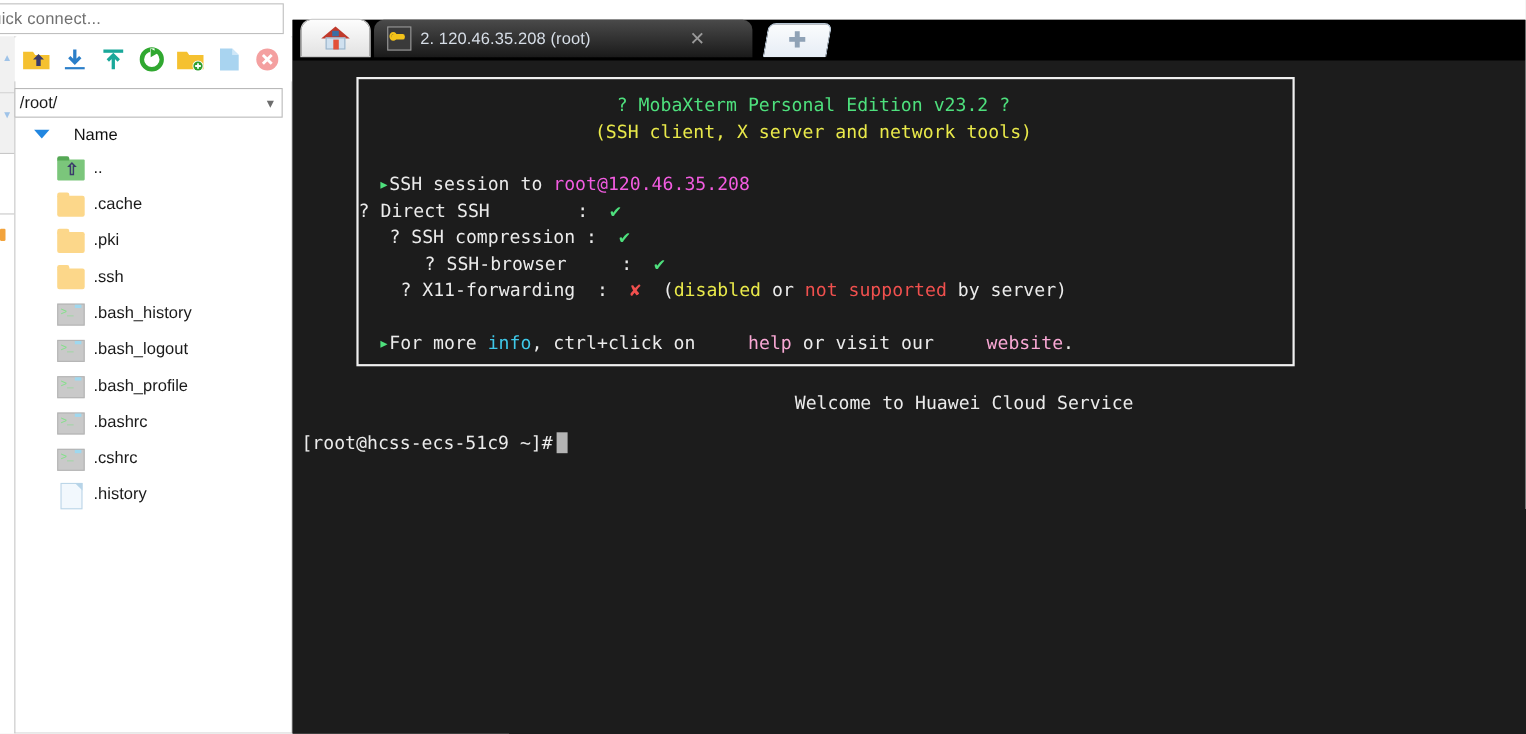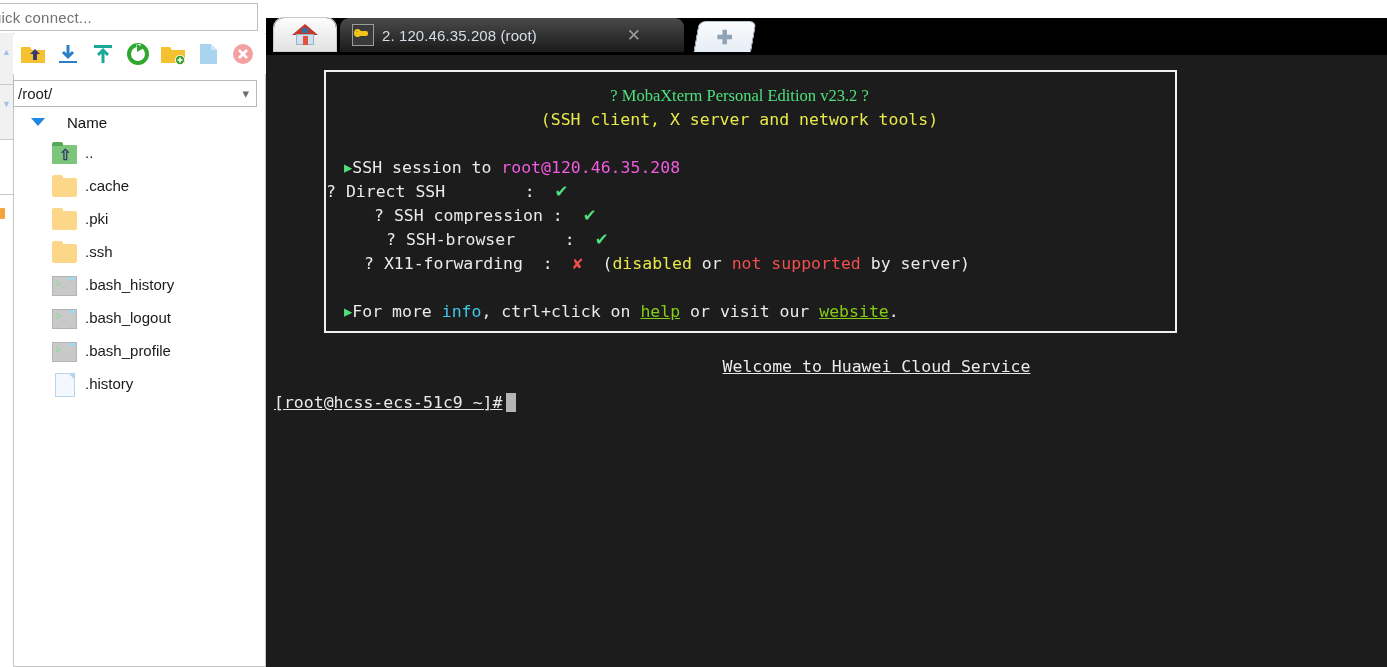--- a/index.html
+++ b/index.html
@@ -402,35 +402,34 @@
     height: 263px;
     border: 2px solid #f0f0f0;
     box-sizing: border-box;
     background: #1c1c1c;
   }
 
   .banner-inner { padding: 12px 0 0 0; }
   .ln { white-space: pre; }
   .center { text-align: center; padding-right: 22px; }
 
-  .c-green   { color: #4ee07d; font-family: Liberation Serif, serif; }
+  .c-green   { color: #4ee07d; }
   .c-yellow  { color: #e9e94a; }
   .c-white   { color: #ebebeb; text-align: center; }
   .c-magenta { color: #f25ce0; }
   .c-cyan    { color: #3fc8e8; }
   .c-red     { color: #f0504e; }
-  .lnk { color:#84cc16; text-decoration: underline; cursor:pointer; }
+  .lnk { color:#f9a8d4; cursor:pointer;margin-left:38px; }
 
   .post-banner {
     position:absolute;
     left: 0; top: 300px;
     width: 1121px;
     padding-left: 8px;
     box-sizing:border-box;
-    text-decoration:underline;
   }
   .welcome { padding-left: 92px; }
   .prompt-line { margin-top: 12px; padding-left: 0px; }
   .cursor-block {
     display:inline-block;
     width: 10px; height: 19px;
     background: #b4b4b4;
     vertical-align: -4px;
     margin-left: 4px;
   }
@@ -568,20 +567,36 @@
         <div class="file-row">
           <span class="ficon">
             <span class="ico-script">
               <span class="tick"></span>
             </span>
           </span>
           <span class="fname">.bash_profile</span>
         </div>
         <div class="file-row">
           <span class="ficon">
+            <span class="ico-script">
+              <span class="tick"></span>
+            </span>
+          </span>
+          <span class="fname">.bashrc</span>
+        </div>
+        <div class="file-row">
+          <span class="ficon">
+            <span class="ico-script">
+              <span class="tick"></span>
+            </span>
+          </span>
+          <span class="fname">.cshrc</span>
+        </div>
+        <div class="file-row">
+          <span class="ficon">
             <span class="ico-doc"></span>
           </span>
           <span class="fname">.history</span>
         </div>
       </div>
   </div>
 
   <div class="right-pane">
 
     <div class="tabbar">
@@ -612,21 +627,21 @@
       <div class="banner-box">
         <div class="banner-inner">
           <div class="ln center c-green">? MobaXterm Personal Edition v23.2 ?</div>
           <div class="ln center c-yellow">(SSH client, X server and network tools)</div>
           <div class="ln">&nbsp;</div>
 
           <div class="ln" style="padding-left:18px"><span class="c-green">▸</span><span class="c-white">SSH session to </span><span class="c-magenta">root@120.46.35.208</span></div>
 
           <div class="ln" style=""><span class="c-white">?</span><span class="c-white"> </span><span class="c-white">Direct SSH</span><span class="c-white">        </span><span class="c-white">:</span><span class="c-white">  </span><span class="c-green">✔</span></div>
 
-          <div class="ln" style="padding-left:48px"><span class="c-white">?</span><span class="c-white"> </span><span class="c-white">SSH compression</span><span class="c-white"> </span><span class="c-white">:</span><span class="c-white">  </span><span class="c-green">✔</span></div>
+          <div class="ln" style="padding-left:28px"><span class="c-white">?</span><span class="c-white"> </span><span class="c-white">SSH compression</span><span class="c-white"> </span><span class="c-white">:</span><span class="c-white">  </span><span class="c-green">✔</span></div>
 
           <div class="ln" style="padding-left:60px"><span class="c-white">?</span><span class="c-white"> </span><span class="c-white">SSH-browser</span><span class="c-white">     </span><span class="c-white">:</span><span class="c-white">  </span><span class="c-green">✔</span></div>
 
           <div class="ln" style="padding-left:38px"><span class="c-white">?</span><span class="c-white"> </span><span class="c-white">X11-forwarding</span><span class="c-white">  </span><span class="c-white">:</span><span class="c-white">  </span><span class="c-red">✘</span><span class="c-white">  </span><span class="c-white">(</span><span class="c-yellow">disabled</span><span class="c-white"> or </span><span class="c-red">not supported</span><span class="c-white"> by server)</span></div>
 
           <div class="ln">&nbsp;</div>
 
           <div class="ln" style="padding-left:18px"><span class="c-green">▸</span><span class="c-white">For more </span><span class="c-cyan">info</span><span class="c-white">, ctrl+click on </span><span class="lnk">help</span><span class="c-white"> or visit our </span><span class="lnk">website</span><span class="c-white">.</span></div>
         </div>
       </div>

